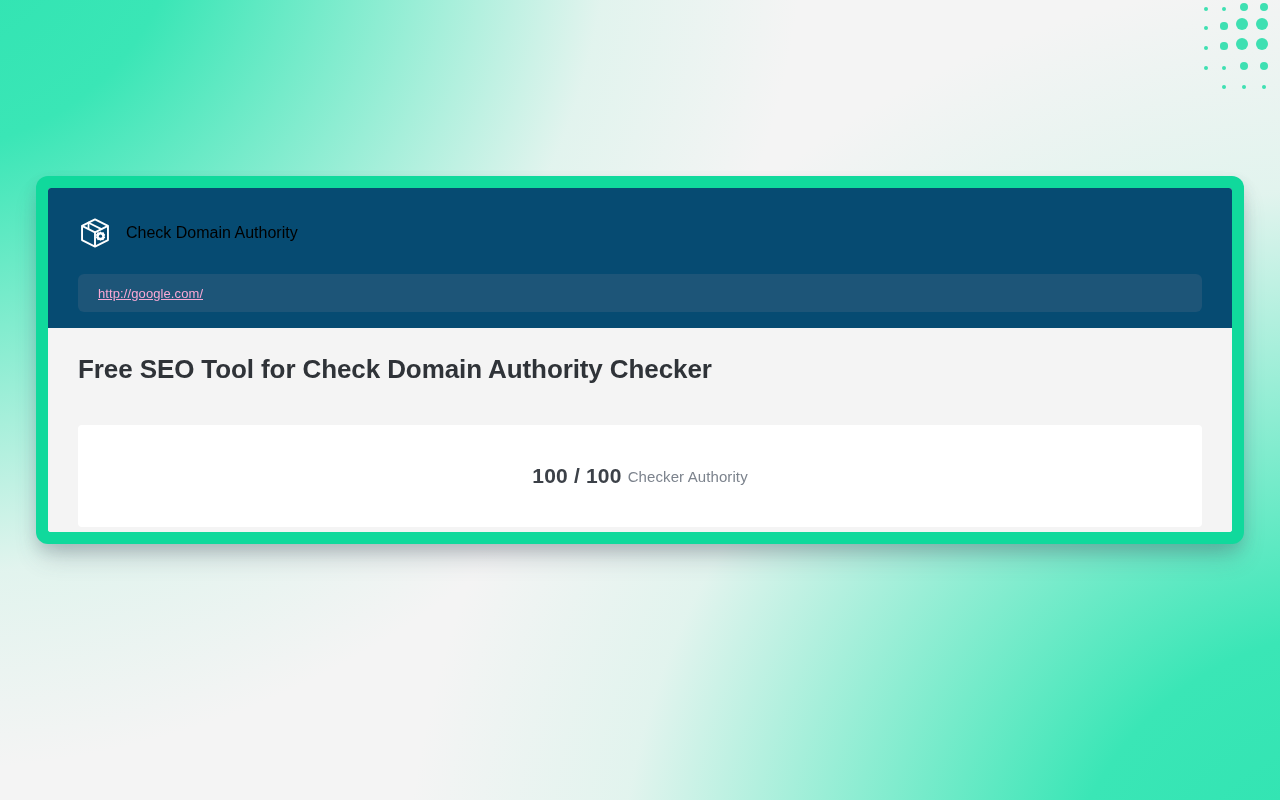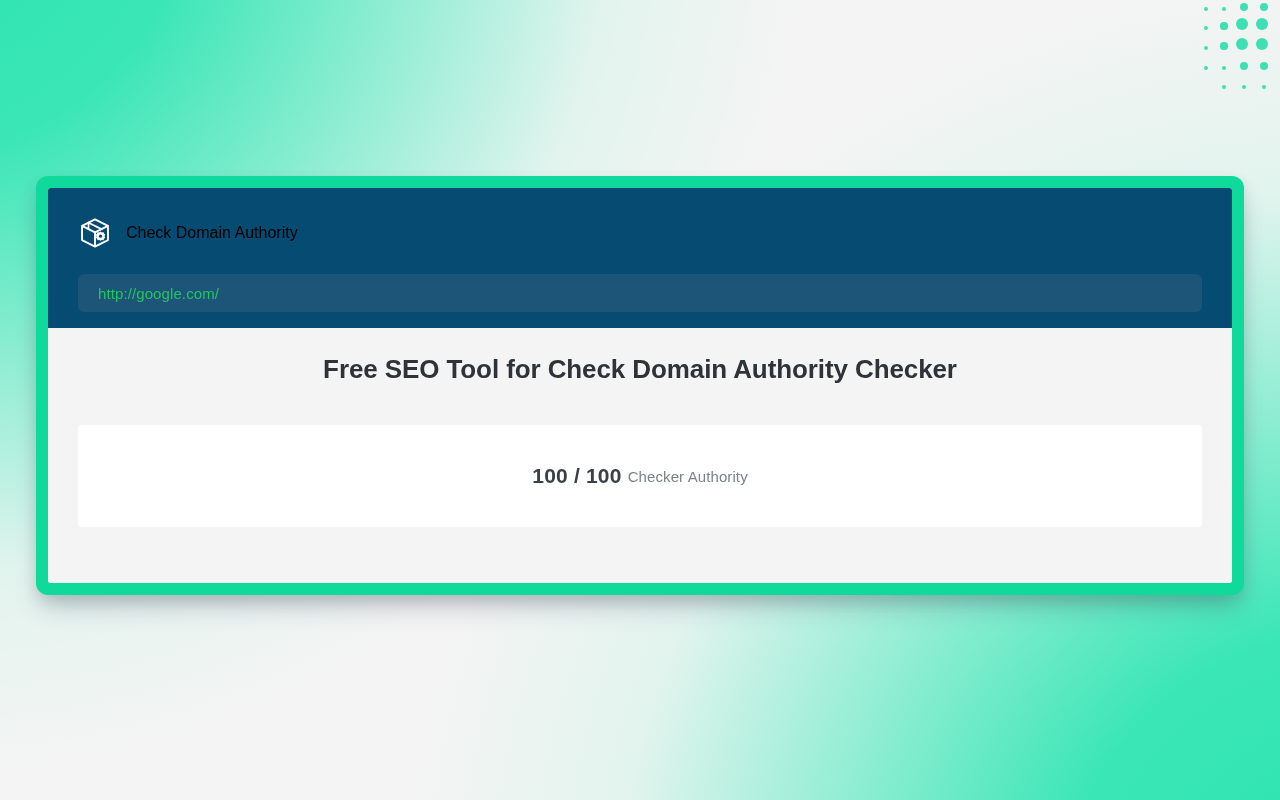--- a/index.html
+++ b/index.html
@@ -39,21 +39,21 @@
     border-radius: 50%;
     background: #3ee0b2;
   }
 
   
   #app-card {
     position: absolute;
     left: 36px;
     top: 176px;
     width: 1208px;
-    height: 419px;
+    height: 368px;
     background: #10d99c;
     border-radius: 12px;
     padding: 12px;
     box-shadow: 0 16px 26px -6px rgba(70,80,95,0.30), 0 6px 14px rgba(70,80,95,0.14);
   }
 
   #app-inner {
     width: 100%;
     height: 100%;
     background: #f4f4f4;
@@ -87,33 +87,33 @@
   #url-bar {
     background: #1d5578;
     border-radius: 6px;
     height: 38px;
     display: flex;
     align-items: center;
     padding: 0 20px;
   }
 
   #url-value {
-    color: #22c55e;
-    font-size: 15px;
+    color: #f9a8d4;
+    font-size: 13px;
     letter-spacing: 0.1px;
     white-space: nowrap;
     overflow: hidden;
+    text-decoration: underline;
   }
 
   
   #app-body {
     flex: 1;
     background: #f4f4f4;
     padding: 26px 30px 0 30px;
-    text-align: center;
   }
 
   #page-heading {
     color: #2f3338;
     font-size: 26px;
     font-weight: bold;
     letter-spacing: -0.1px;
     line-height: 1.2;
   }
 

